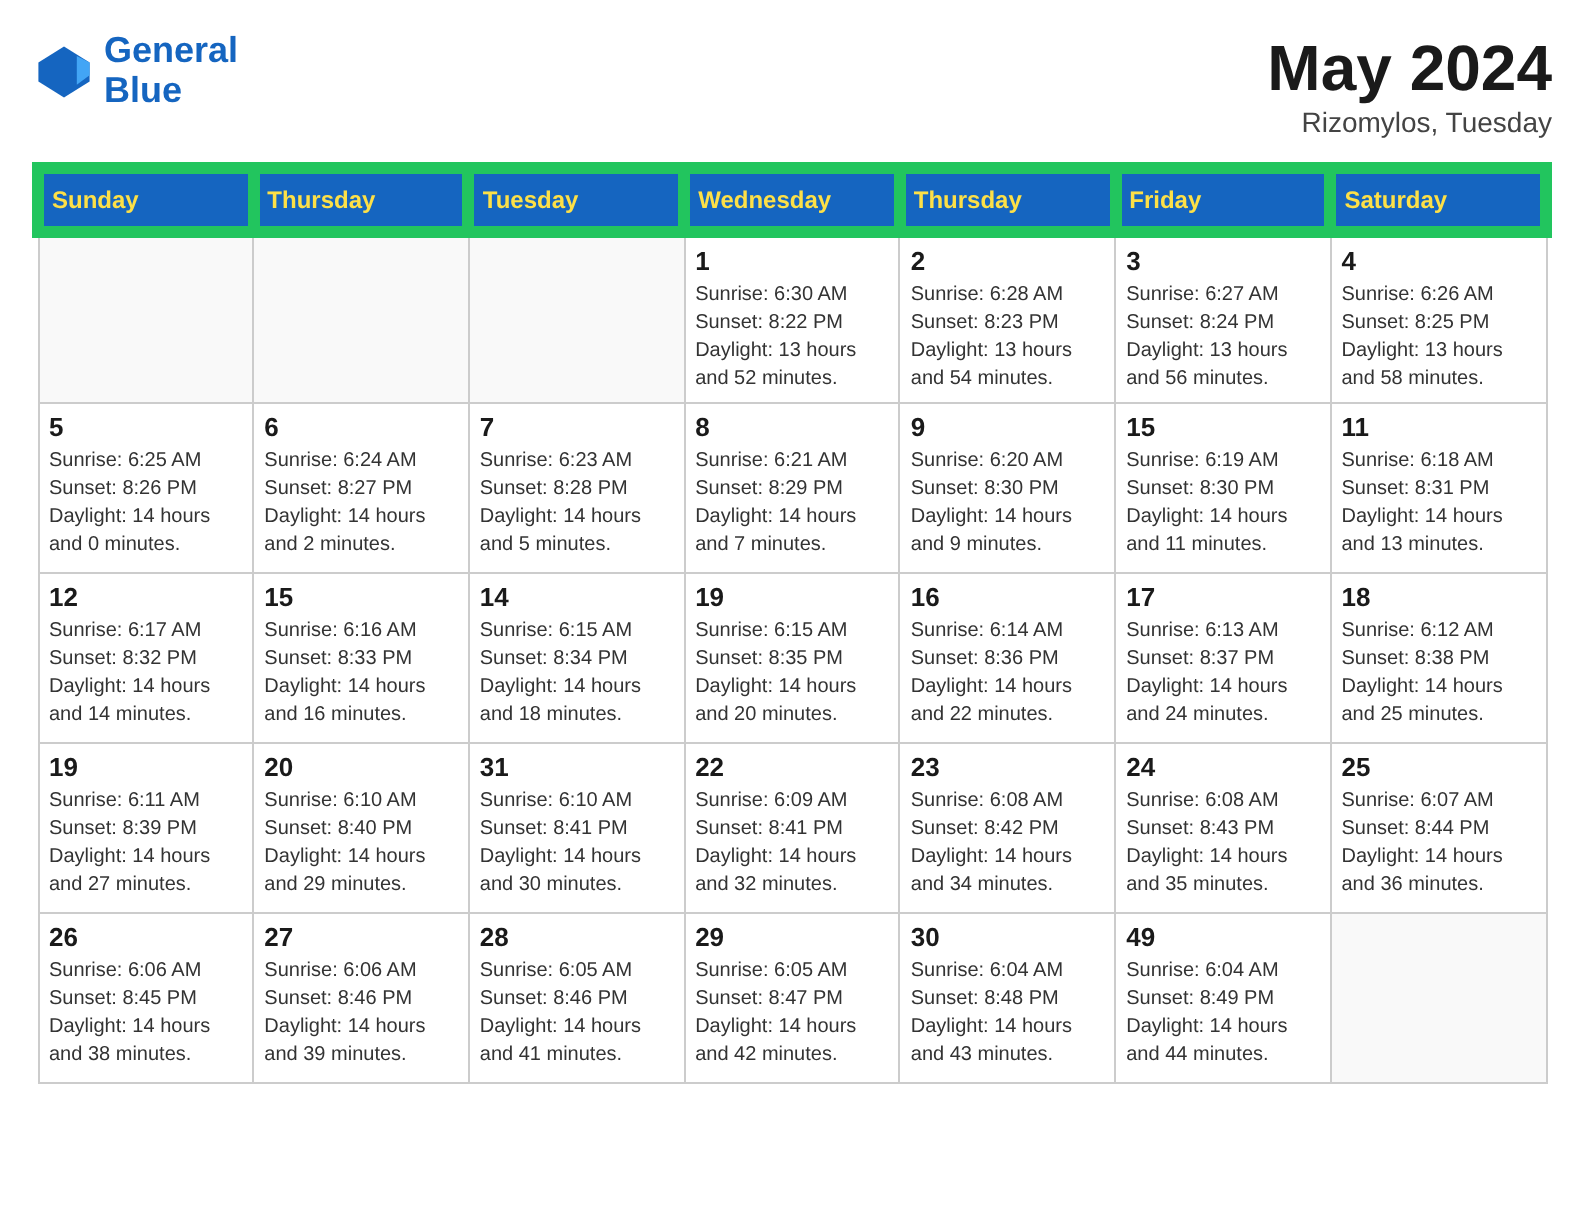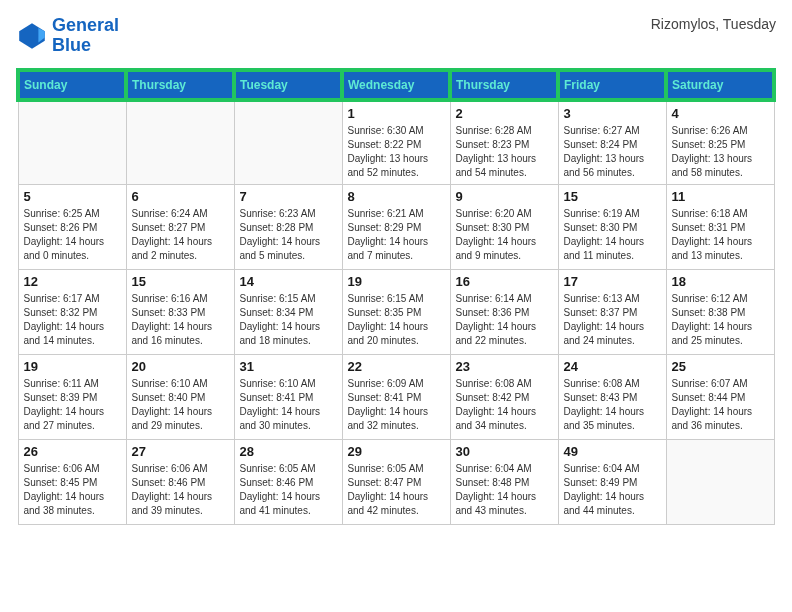--- a/index.html
+++ b/index.html
@@ -46,26 +46,26 @@
       font-size: 14px;
       color: #444;
     }
     .calendar {
       width: 100%;
       border-collapse: collapse;
       border: 1px solid #ccc;
     }
     .calendar th {
       background: #1565c0;
-      color: #5eead4;
+      color: #fde047;
       font-size: 12px;
       font-weight: bold;
       padding: 6px 4px;
       text-align: left;
-      border: 4px solid #22c55e;
+      border: 6px solid #22c55e;
     }
     .calendar td {
       vertical-align: top;
       padding: 4px 5px;
       border: 1px solid #ccc;
       font-size: 10px;
       color: #333;
       width: 108px;
       min-height: 80px;
     }
@@ -96,20 +96,21 @@
     <svg class="logo-icon" viewBox="0 0 40 40">
       <polygon points="20,4 36,14 36,26 20,36 4,26 4,14" fill="#1565c0"></polygon>
       <polygon points="28,10 36,14 36,22 28,28" fill="#42a5f5"></polygon>
     </svg>
     <div class="logo-text">
       <div><span>General</span></div>
       <div><span>Blue</span></div>
     </div>
   </div>
   <div class="title-block">
+    <div class="month-year">May 2024</div>
     <div class="location">Rizomylos, Tuesday</div>
   </div>
 </div>
 
 <table class="calendar">
   <thead>
     <tr>
     <th>Sunday</th>
         <th>Thursday</th>
         <th>Tuesday</th>

